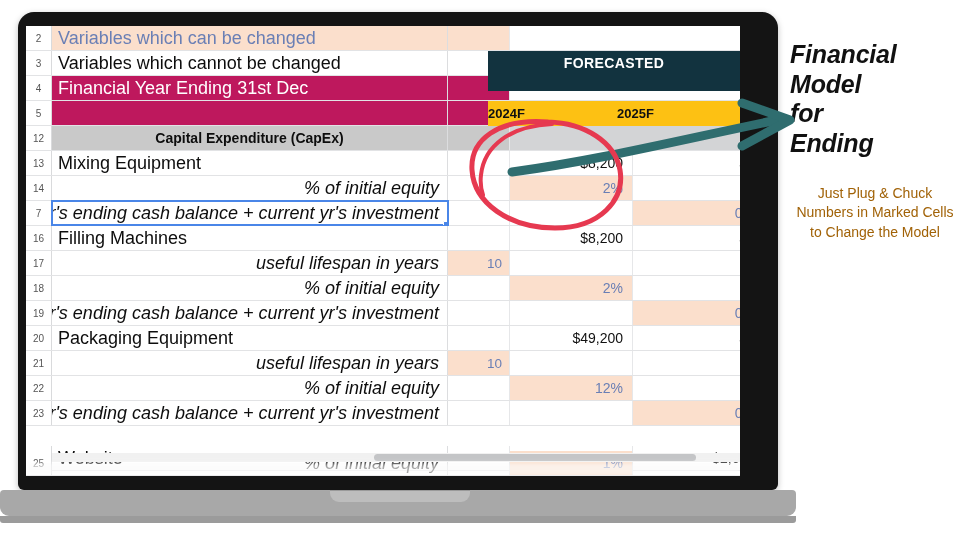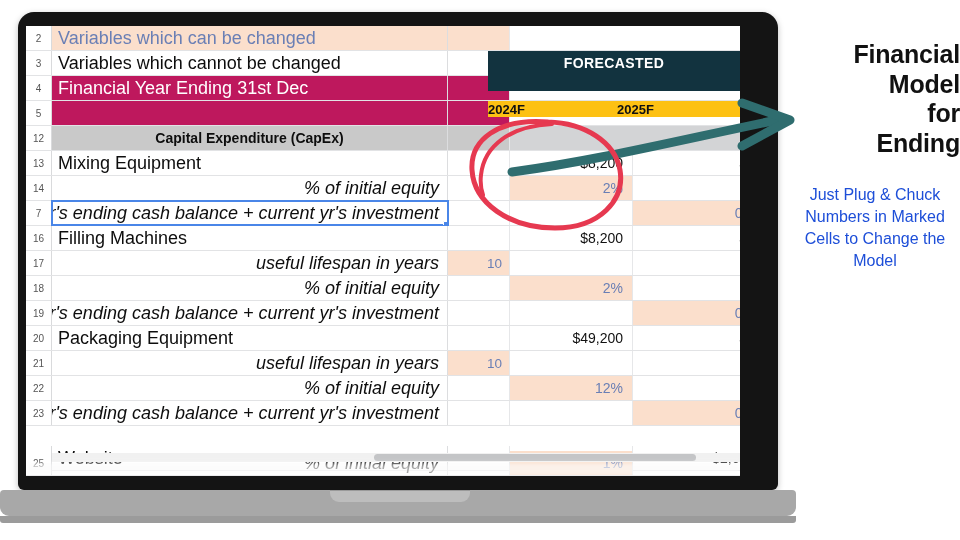--- a/index.html
+++ b/index.html
@@ -98,21 +98,21 @@
 
   
   .hdr-forecast {
     position: absolute; left: 462px; top: 25px; width: 252px; height: 40px;
     background: #12333f; display: flex; align-items: flex-start; justify-content: center;
     box-sizing: border-box; padding-top: 4px;
     font-size: 14px; font-weight: bold; color: #fff; letter-spacing: .4px;
     z-index: 3;
   }
   .hdr-amber-band {
-    position: absolute; left: 462px; top: 75px; width: 252px; height: 16px;
+    position: absolute; left: 462px; top: 75px; width: 252px; height: 25px;
     background: #fdc113; display: flex; z-index: 3;
   }
   .hdr-amber-band .yr {
     display: flex; align-items: center; justify-content: flex-end;
     font-size: 13px; font-weight: bold; color: #111; box-sizing: border-box;
     padding-right: 9px;
   }
   .yr2 { flex: 0 0 129px; }
 
   
@@ -132,25 +132,25 @@
   }
   .blurred-row span { flex: 1; text-align: center; }
   .blurred-row .hi { background: #dfe6f5; }
 
   
   .anno { position: absolute; left: 0; top: 0; width: 960px; height: 540px; pointer-events: none; z-index: 20; }
 
   
   .side { position: absolute; left: 790px; top: 40px; width: 170px; }
   .side-title {
-    font-size: 25px; font-weight: bold; color: #111; text-align: right;
-    line-height: 1.18; letter-spacing: -.2px;
+    font-size: 25px; font-weight: bold; color: #111; text-align: left;
+    line-height: 1.18; letter-spacing: -.2px; font-style: italic;
   }
   .side-sub {
-    margin-top: 26px; font-size: 16px; color: #1d4ed8; text-align: center;
+    margin-top: 26px; font-size: 14px; color: #a16207; text-align: center;
     line-height: 1.38;
   }
 </style>
 </head>
 <body>
 
 <div id="root">
 
   <div class="laptop-lid"></div>
   <div class="laptop-base"></div>

